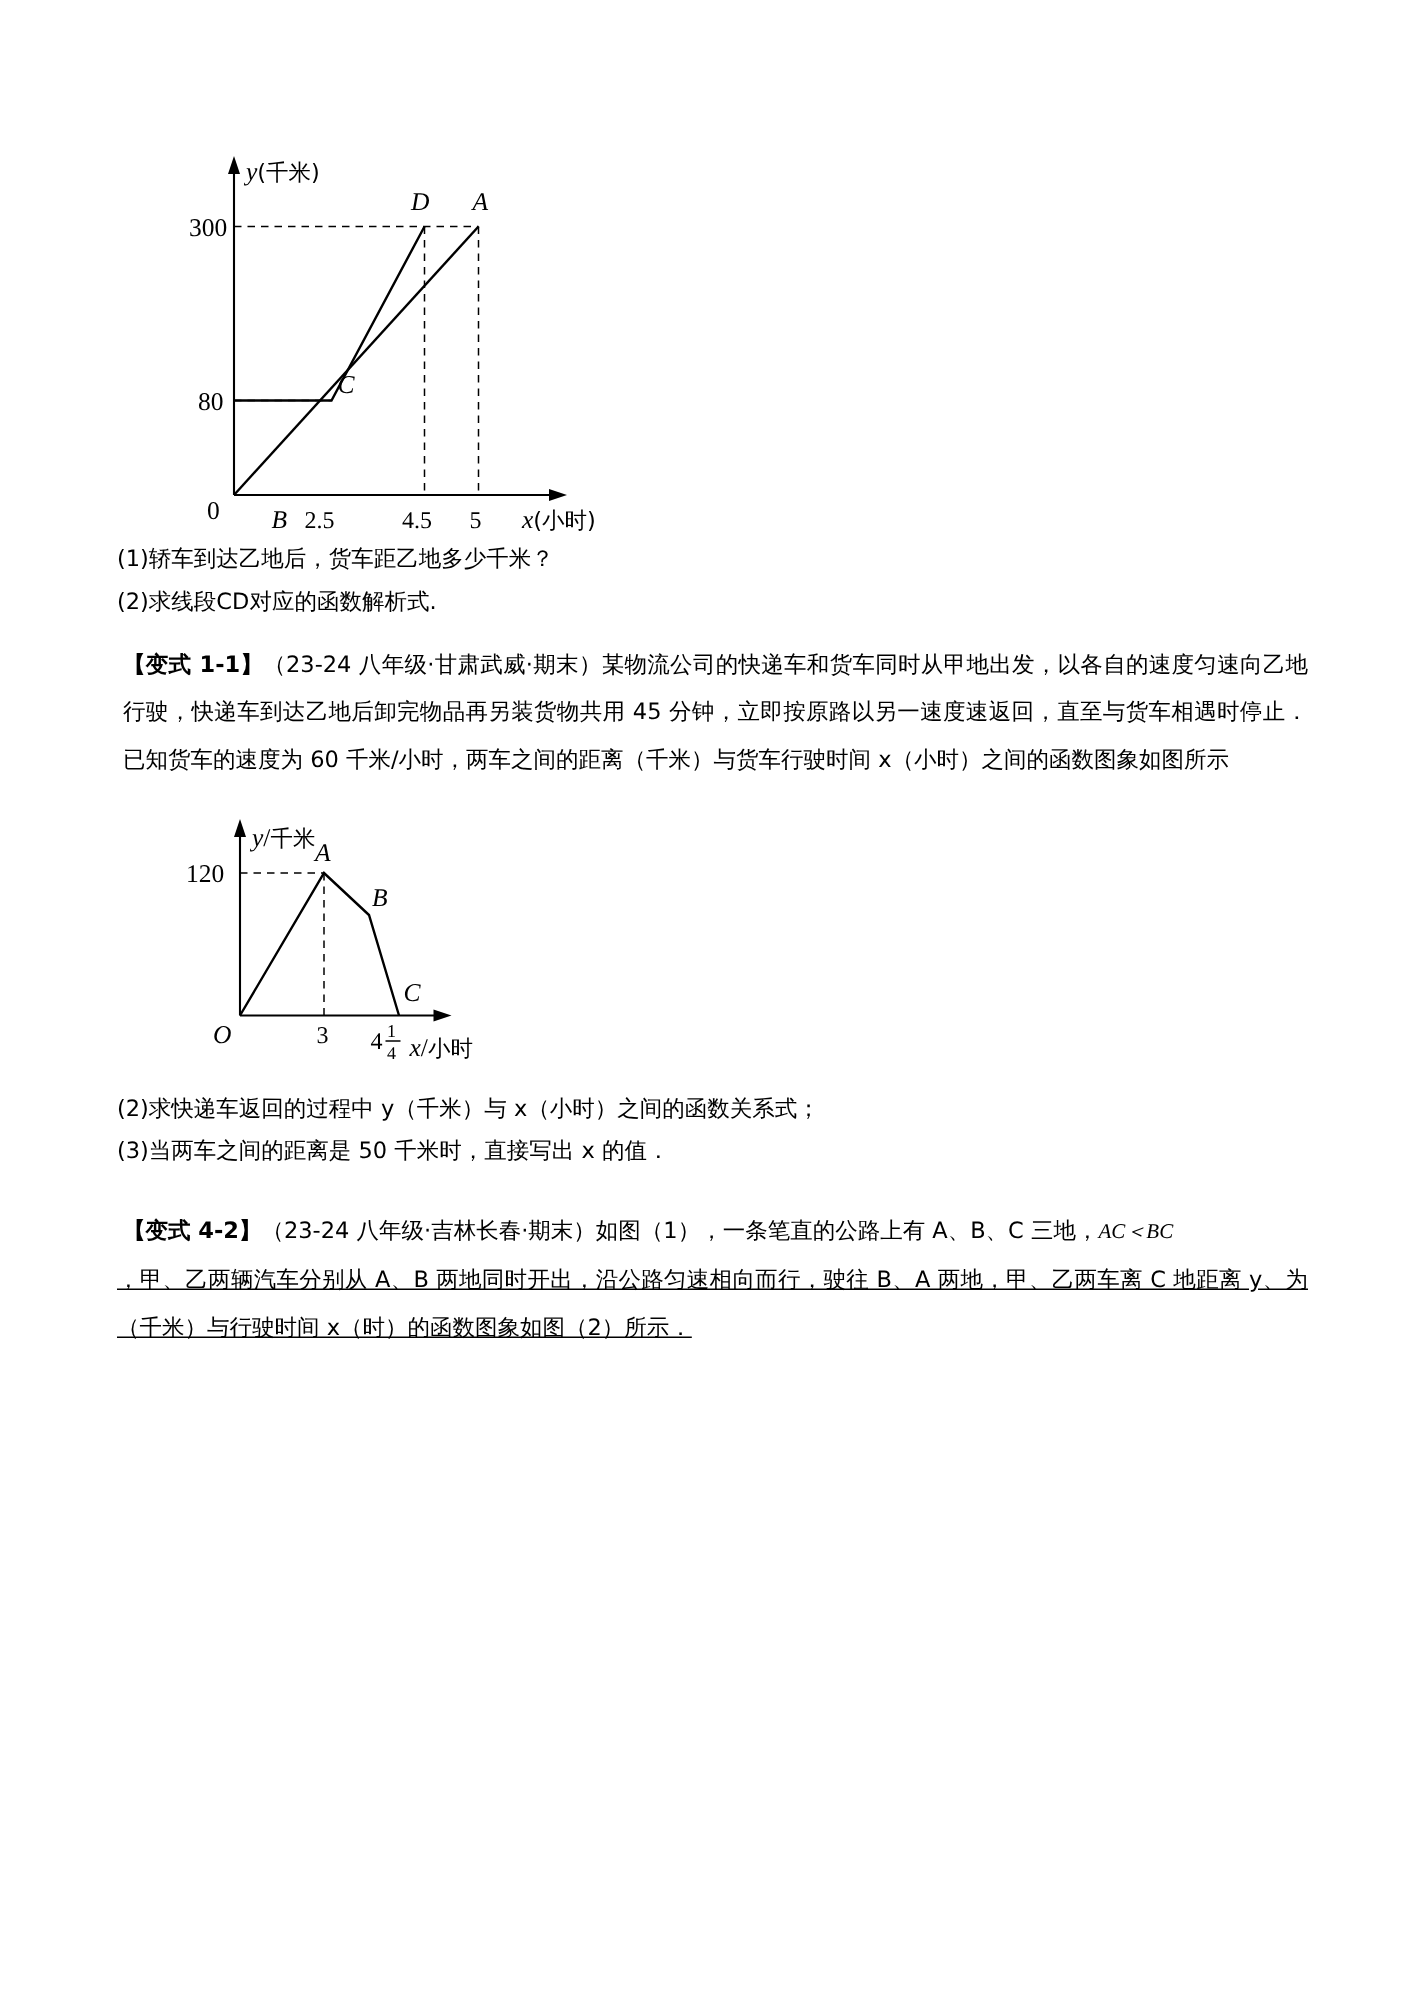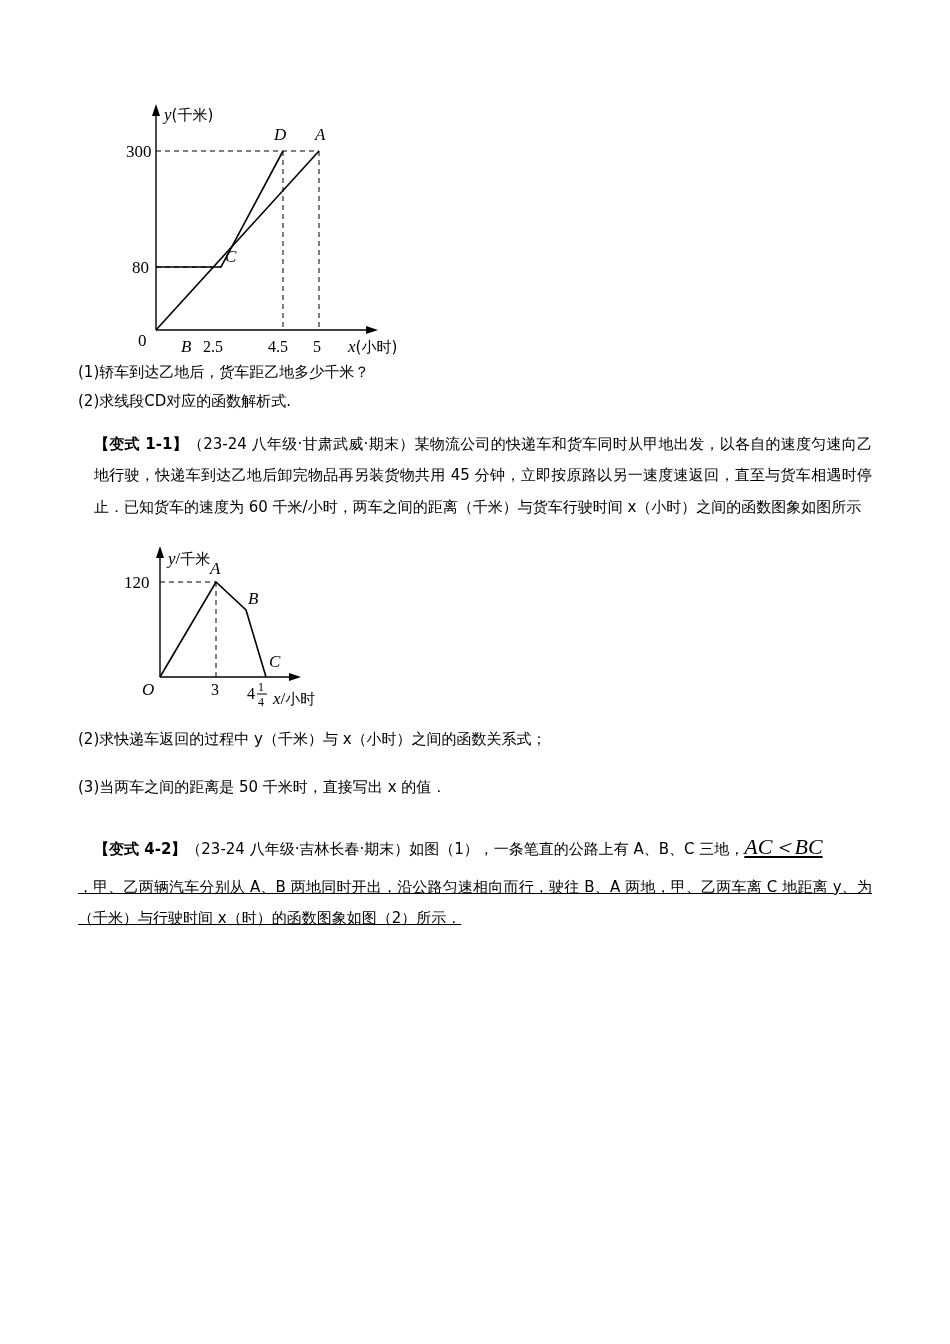--- a/index.html
+++ b/index.html
@@ -38,21 +38,21 @@
   
   .q-line{
     font-size:15.5px;
     line-height:1.55;
     margin:6px 0 0 0;
     font-family:"Liberation Serif", serif;
   }
   .para{
     font-size:15.8px;
     line-height:2.0;
-    margin:14px 0 0 16px;
+    margin:14px 0 0 4px;
     text-align:justify;
     font-family:"Liberation Serif", serif;
   }
   .para-tight{
     font-size:15.8px;
     line-height:2.0;
     margin:2px 0 0 0;
     text-align:justify;
     text-decoration:underline;
   }
@@ -150,23 +150,23 @@
         <tspan font-style="italic">y</tspan><tspan>/</tspan><tspan font-family="DejaVu Sans, sans-serif" font-size="15">千米</tspan>
       </text>
       <text x="165" y="172" font-size="17">
         <tspan font-style="italic">x</tspan><tspan>/</tspan><tspan font-family="DejaVu Sans, sans-serif" font-size="15">小时</tspan>
       </text>
     </svg>
   </div>
 
   <div style="margin-top:16px;">
     <p class="q-line cn" style="margin-top:12px;">(2)求快递车返回的过程中 y（千米）与 x（小时）之间的函数关系式；</p>
-    <p class="q-line cn" style="margin-top:24px;">(3)当两车之间的距离是 50 千米时，直接写出 x 的值．</p>
+    <p class="q-line cn" style="margin-top:4px;">(3)当两车之间的距离是 50 千米时，直接写出 x 的值．</p>
   </div>
 
   <p class="para" style="margin-top:26px;">
-    <span class="bold-cn">【变式 4-2】</span><span class="cn">（23-24 八年级·吉林长春·期末）</span><span class="cn">如图（1），一条笔直的公路上有 A、B、C 三地，</span><span class="it" style="font-size:22px;text-decoration:underline;">AC＜BC</span>
+    <span class="bold-cn">【变式 4-2】</span><span class="cn">（23-24 八年级·吉林长春·期末）</span><span class="cn">如图（1），一条笔直的公路上有 A、B、C 三地，</span><span class="it" style="font-size:14px;">AC＜BC</span>
   </p>
   <p class="para-tight">
     <span class="cn">，甲、乙两辆汽车分别从 A、B 两地同时开出，沿公路匀速相向而行，驶往 B、A 两地，甲、乙两车离 C 地距离 y、为（千米）与行驶时间 x（时）的函数图象如图（2）所示．</span>
   </p>
 
 </div>
 
 </body></html>

